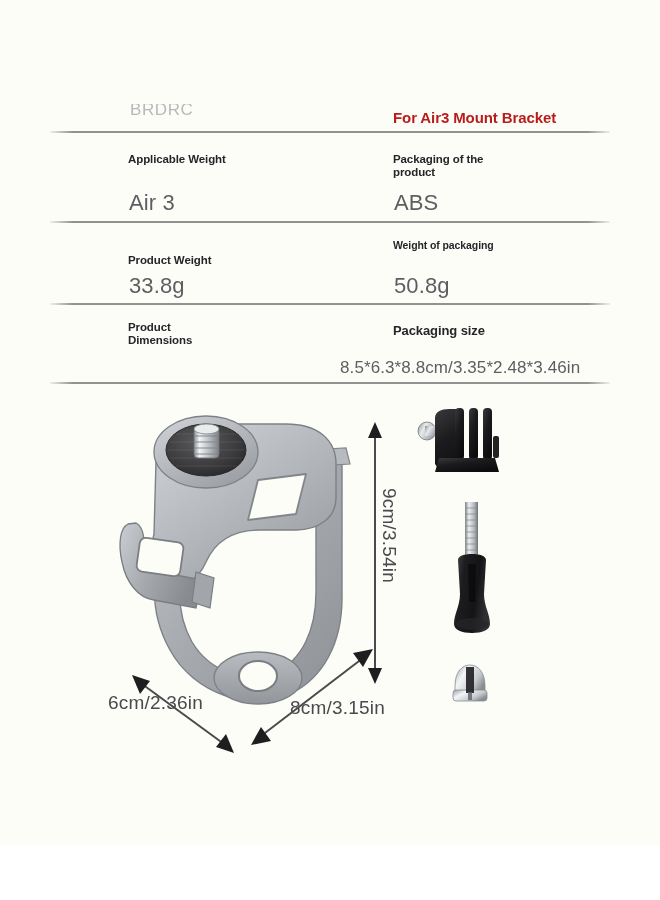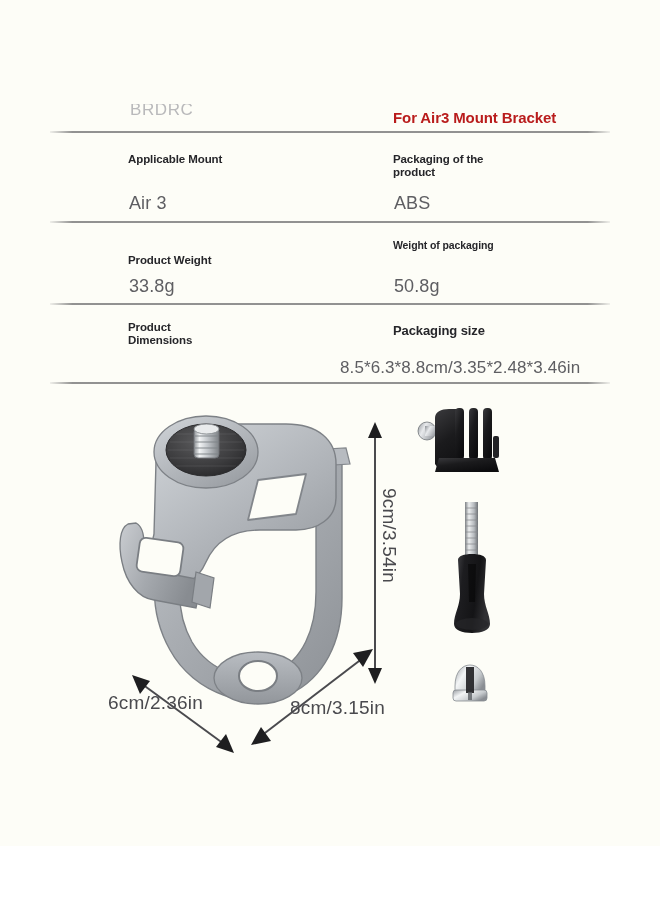--- a/index.html
+++ b/index.html
@@ -39,21 +39,21 @@
     position: absolute;
   }
   .cell-label {
     font-size: 11.5px;
     font-weight: bold;
     color: #26262a;
     line-height: 13px;
     letter-spacing: -0.1px;
   }
   .cell-value {
-    font-size: 18px;
+    font-size: 22px;
     font-weight: 300;
     color: #5e5e62;
     line-height: 22px;
     letter-spacing: 0.1px;
   }
   .cell-value.small {
     font-size: 17px;
   }
 
   
@@ -116,21 +116,21 @@
 <div id="page">
 
   <div class="panel-bg"></div>
 
   <div class="header-clip">
     <div class="brand-text">BRDRC</div>
     <div class="header-title">For Air3 Mount Bracket</div>
   </div>
   <div class="divider" style="top:131px;"></div>
 
-  <div class="cell cell-label" style="left:128px; top:153px;">Applicable Mount</div>
+  <div class="cell cell-label" style="left:128px; top:153px;">Applicable Weight</div>
   <div class="cell cell-label" style="left:393px; top:153px;">Packaging of the</div>
   <div class="cell cell-label" style="left:393px; top:166px;">product</div>
 
   <div class="cell cell-value" style="left:129px; top:192px;">Air 3</div>
   <div class="cell cell-value" style="left:394px; top:192px;">ABS</div>
 
   <div class="divider" style="top:221px;"></div>
 
   <div class="cell cell-label" style="left:128px; top:238px;margin-top:16px;">Product Weight</div>
   <div class="cell cell-label" style="left:393px; top:239px; font-size:10.5px;">Weight of packaging</div>

